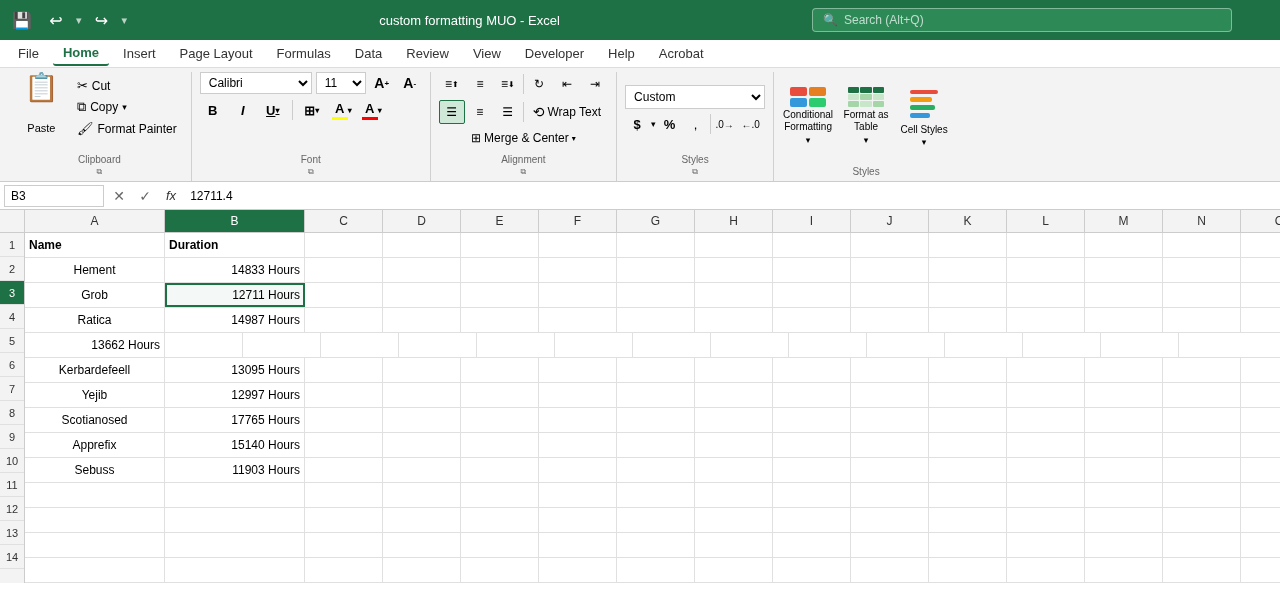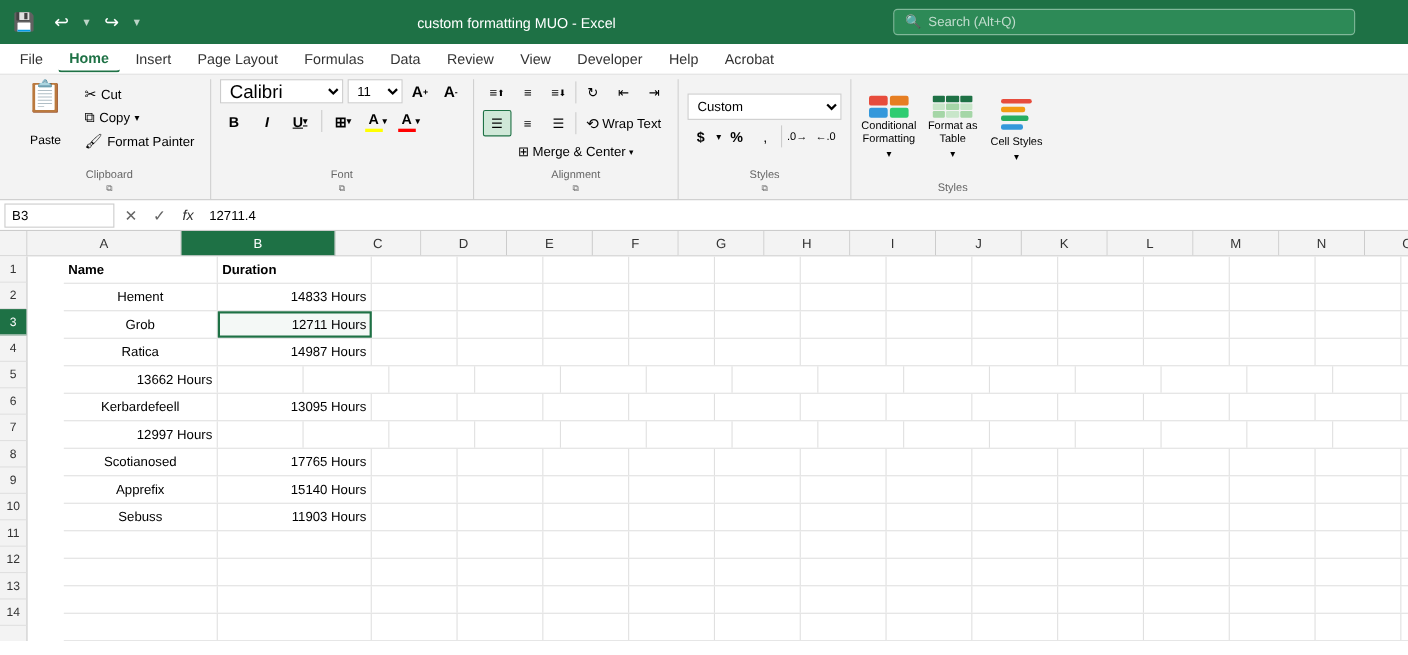--- a/index.html
+++ b/index.html
@@ -139,21 +139,21 @@
       border-radius: 3px;
       font-size: 12px;
       white-space: nowrap;
     }
     .ribbon-small-btn .btn-icon { font-size: 13px; }
     .font-row { display: flex; align-items: center; gap: 4px; }
     .font-select {
       height: 22px;
       border: 1px solid #ccc;
       background: white;
-      font-size: 17px;
+      font-size: 12px;
       padding: 0 4px;
       width: 112px;
       cursor: pointer;
     }
     .size-select {
       height: 22px;
       border: 1px solid #ccc;
       background: white;
       font-size: 12px;
       padding: 0 4px;
@@ -367,21 +367,20 @@
     .row-header.active { background: #1e7145; color: white; }
 
     .grid {
       display: flex;
       flex-direction: column;
       overflow: hidden;
     }
     .grid-row {
       display: flex;
       border-bottom: 1px solid #e0e0e0;
-      margin-left: 33px;
     }
     .cell {
       height: 24px;
       border-right: 1px solid #e0e0e0;
       font-size: 12px;
       display: flex;
       align-items: center;
       padding: 0 4px;
       cursor: cell;
       white-space: nowrap;
@@ -793,20 +792,21 @@
         <div class="cell col-i"></div>
         <div class="cell col-j"></div>
         <div class="cell col-k"></div>
         <div class="cell col-l"></div>
         <div class="cell col-m"></div>
         <div class="cell col-n"></div>
         <div class="cell col-o"></div>
       </div>
 
       <div class="grid-row">
+        <div class="cell col-a center-align">Yejib</div>
         <div class="cell col-b right-align">12997 Hours</div>
         <div class="cell col-c"></div>
         <div class="cell col-d"></div>
         <div class="cell col-e"></div>
         <div class="cell col-f"></div>
         <div class="cell col-g"></div>
         <div class="cell col-h"></div>
         <div class="cell col-i"></div>
         <div class="cell col-j"></div>
         <div class="cell col-k"></div>

